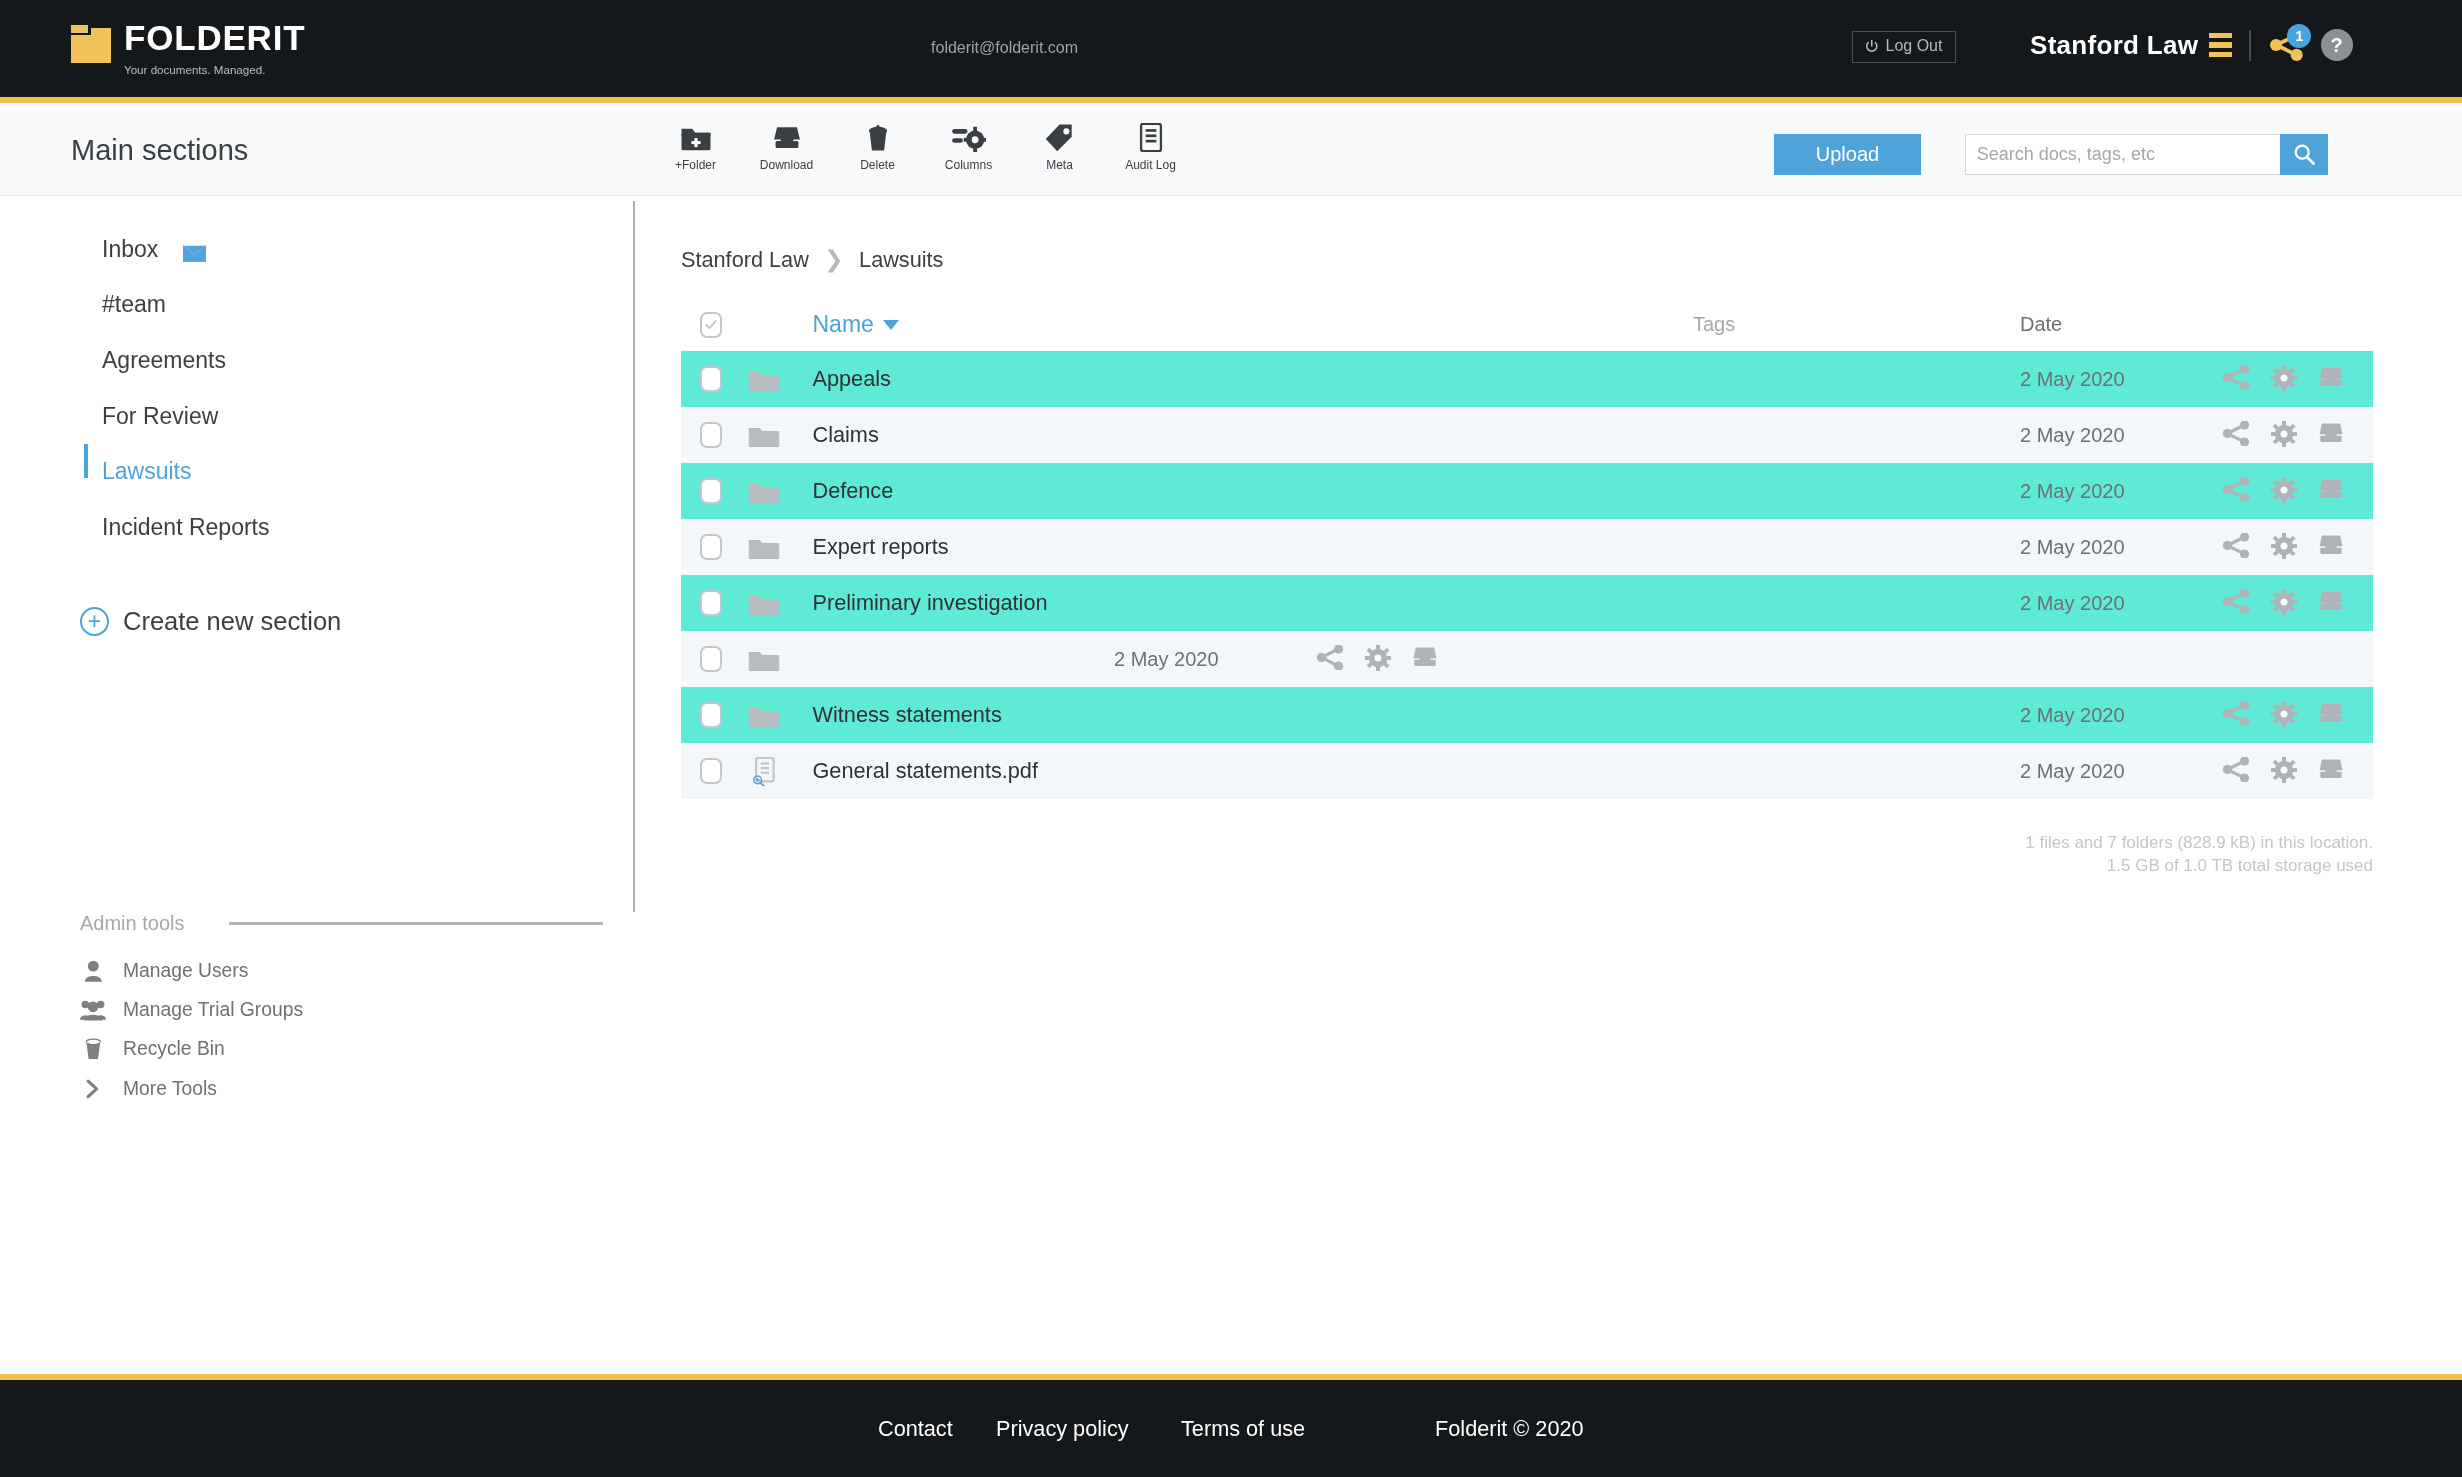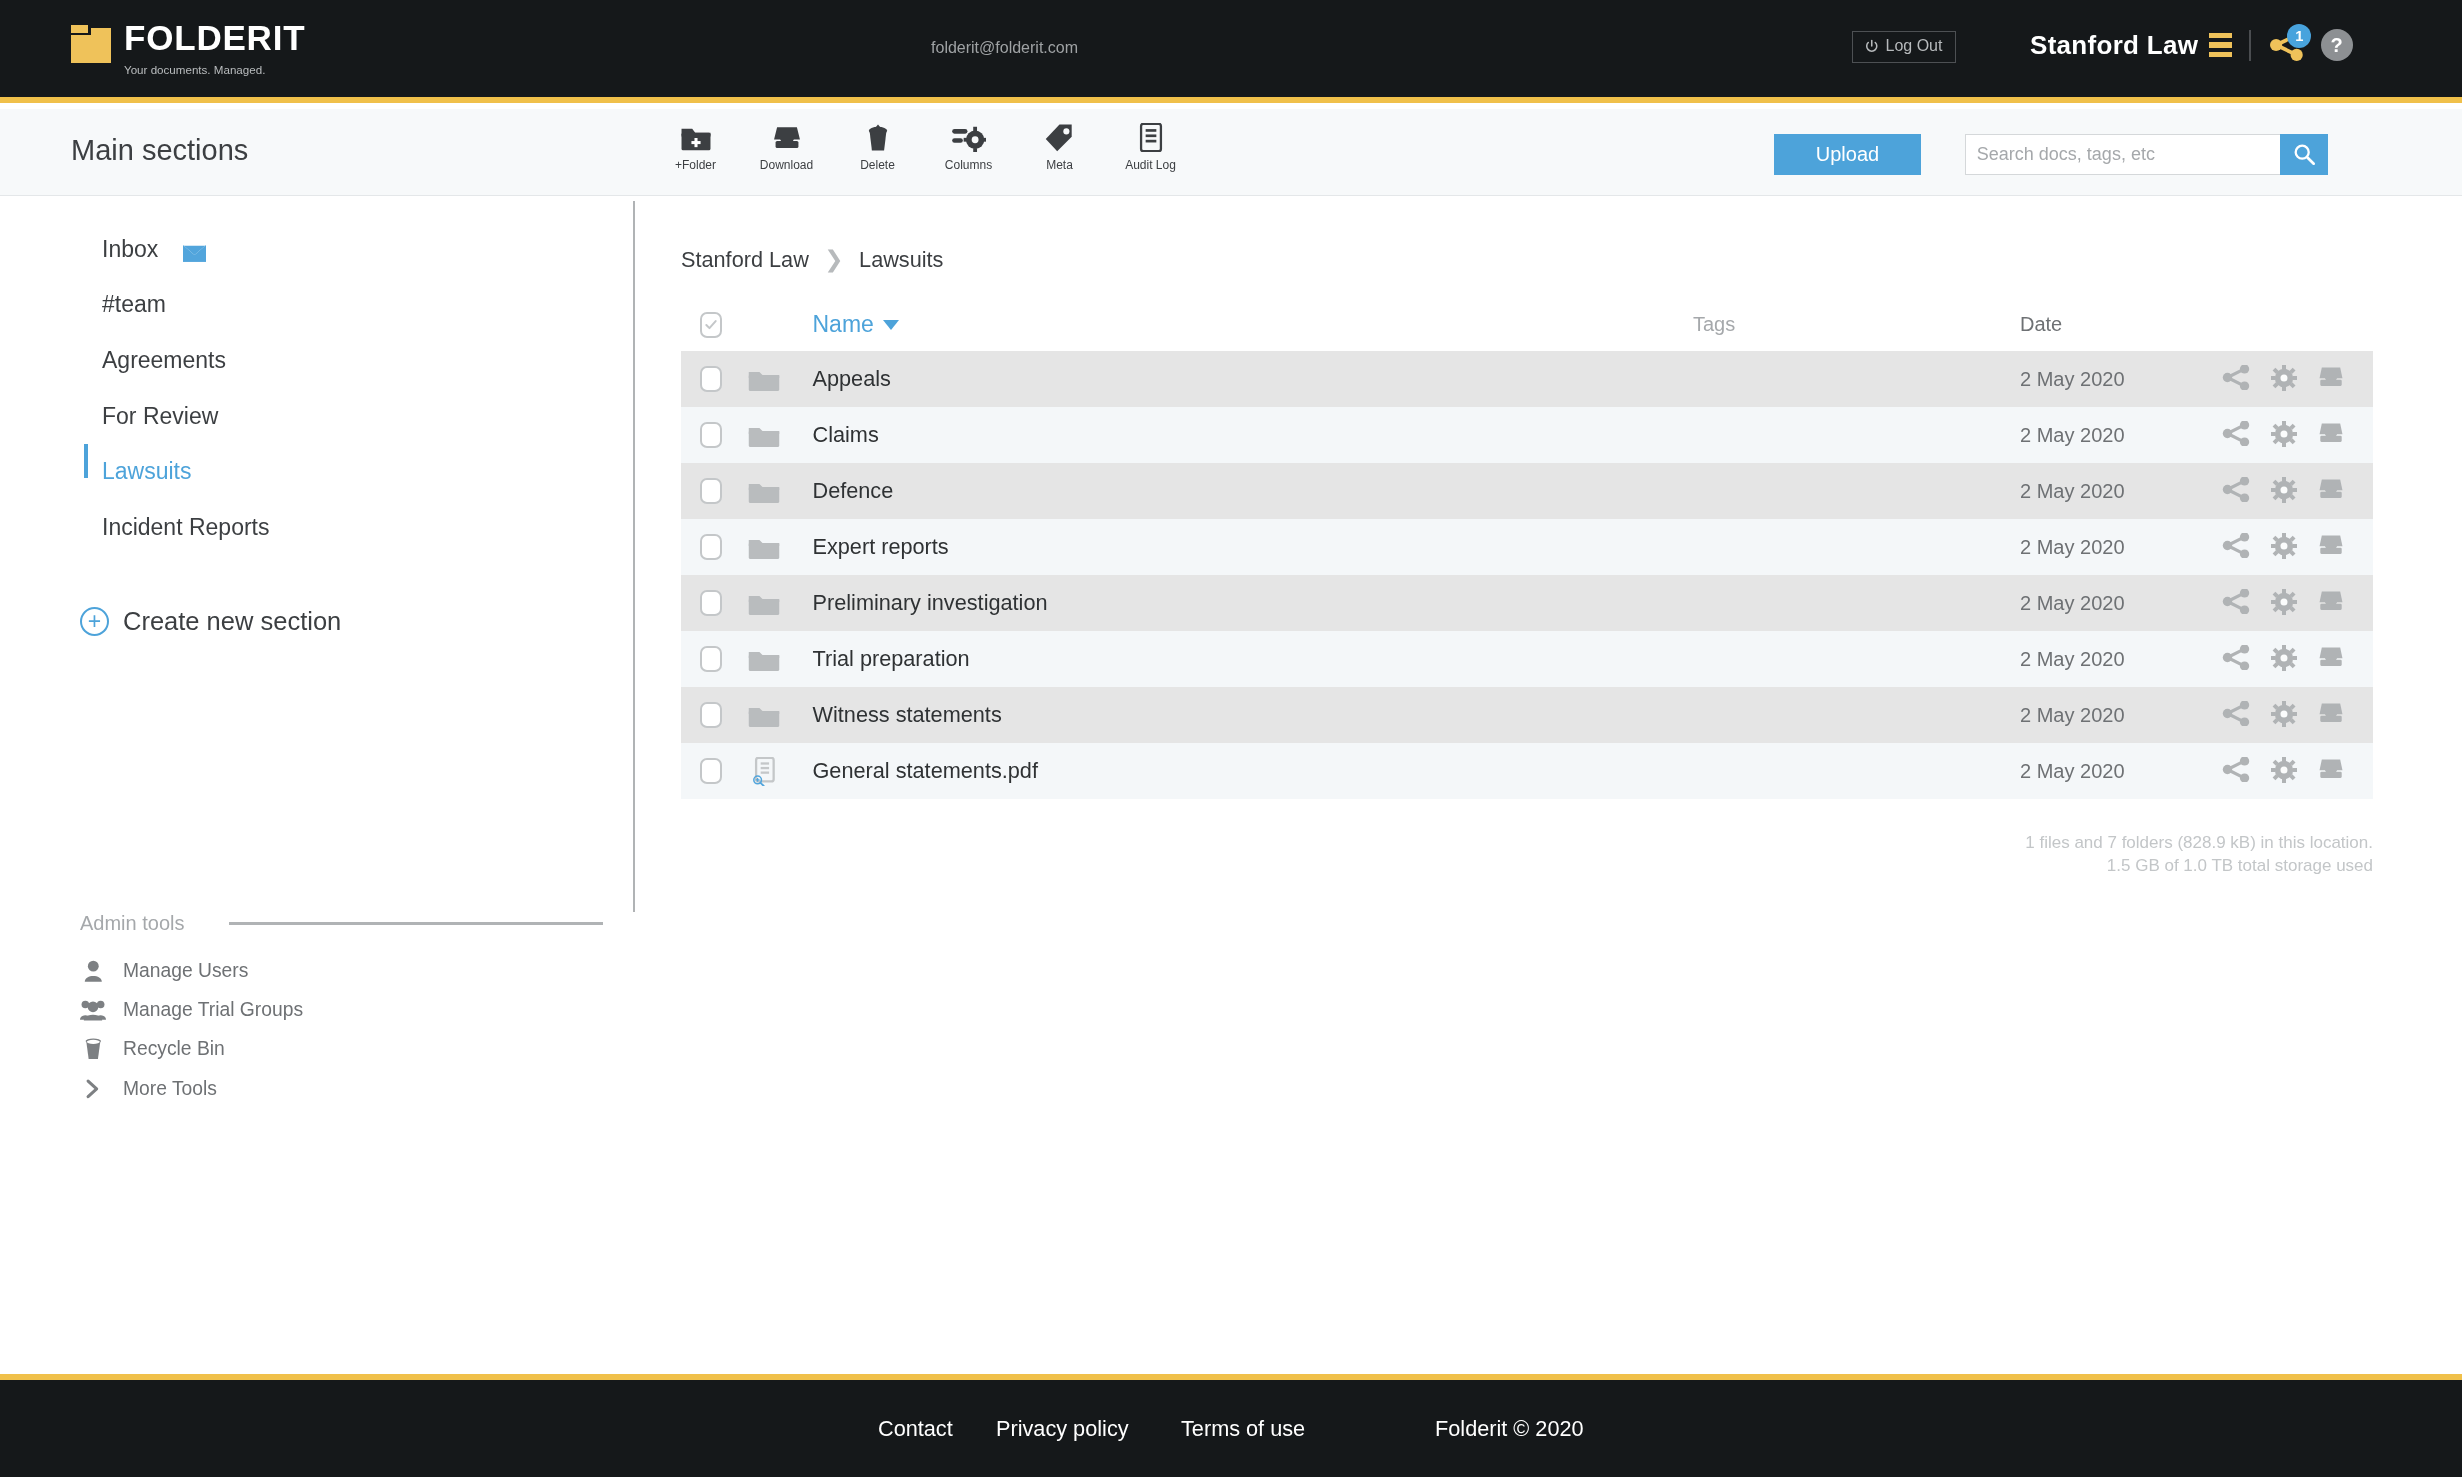--- a/index.html
+++ b/index.html
@@ -111,21 +111,21 @@
 
   
   .crumb { position: absolute; left: 681px; top: 246px; display: flex; align-items: center; gap: 15.5px; font-size: 21.7px; }
   .crumb a { color: #3c3f42; text-decoration: none; cursor: pointer; }
   .crumb .sep { color: #b7babc; font-size: 23px; }
   .crumb .cur { color: #3c3f42; }
 
   .table { position: absolute; left: 681px; top: 298px; width: 1692px; }
   .thead { display: flex; align-items: center; height: 53px; }
   .row { display: flex; align-items: center; height: 56px; }
-  .row.odd { background: #e5e5e5; }
+  .row.odd { background: #5eead4; }
   .row.even { background: #f4f7f9; }
   .c-check { width: 60px; display: flex; justify-content: center; }
   .c-icon { width: 46px; display: flex; justify-content: center; }
   .c-name { flex: 1; font-size: 21.7px; color: #2f3234; padding-left: 25.5px; }
   .c-tags { width: 232px; font-size: 20px; color: #a5a8ab; }
   .c-date { width: 255px; font-size: 20px; color: #6e7174; text-align: left; padding-left: 95px; }
   .c-acts { width: 193px; display: flex; align-items: center; justify-content: flex-end; gap: 21px; padding-right: 29px; }
   .th-name { color: #4da3da; font-size: 23px; display: flex; align-items: center; gap: 9px; cursor: pointer; }
   .caret { width:0;height:0;border-left:8.5px solid transparent;border-right:8.5px solid transparent;border-top:10px solid #4da3da; }
   .chk-box {
@@ -602,21 +602,20 @@
       <div class="row even">
         <div class="c-check">
           <span class="chk-box"></span>
         </div>
         <div class="c-icon">
           <svg width="32" height="25" viewBox="0 0 42 32">
             <path d="M1 6 h14 l4 4 h22 v4 H1z" fill="#b9bcbe"></path>
             <rect x="1" y="10" width="40" height="21" rx="1.5" fill="#b9bcbe"></rect>
           </svg>
         </div>
-        <div class="c-name">Trial preparation</div>
         <div class="c-tags"></div>
         <div class="c-date">2 May 2020</div>
         <div class="c-acts">
           <span><svg width="28" height="25" viewBox="0 0 36 32">
               <circle cx="7" cy="16" r="6" fill="#b0b3b5"></circle>
               <circle cx="29" cy="5" r="6" fill="#b0b3b5"></circle>
               <circle cx="29" cy="27" r="6" fill="#b0b3b5"></circle>
               <path d="M7 16 L29 5 M7 16 L29 27" stroke="#b0b3b5" stroke-width="4"></path>
             </svg></span>
           <span><svg width="26" height="26" viewBox="0 0 34 34">

